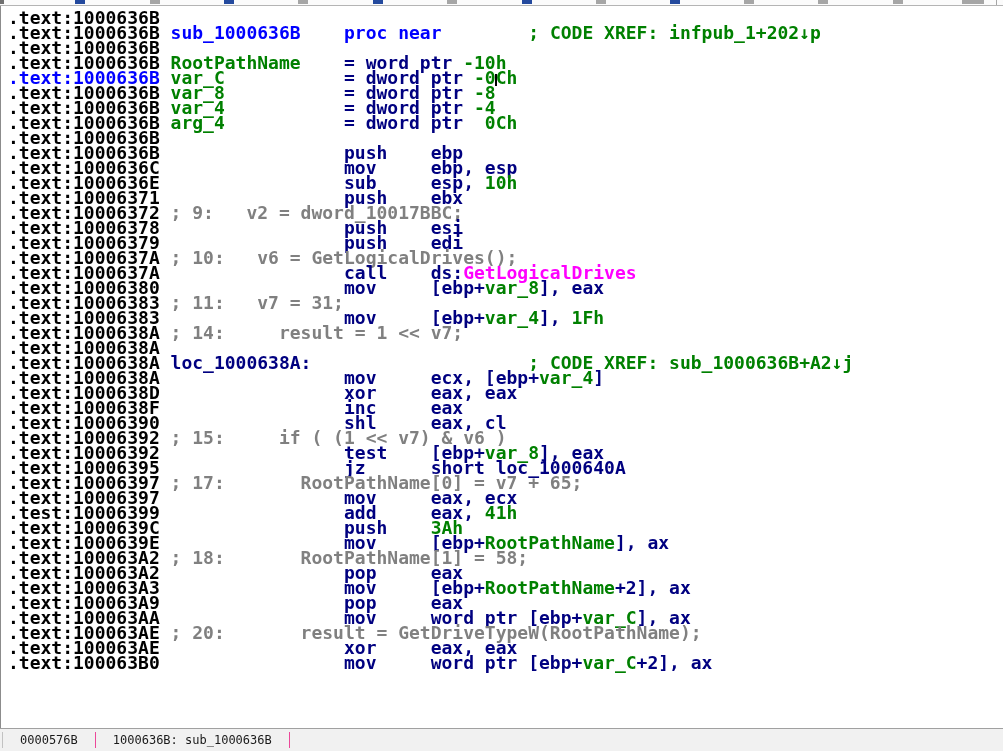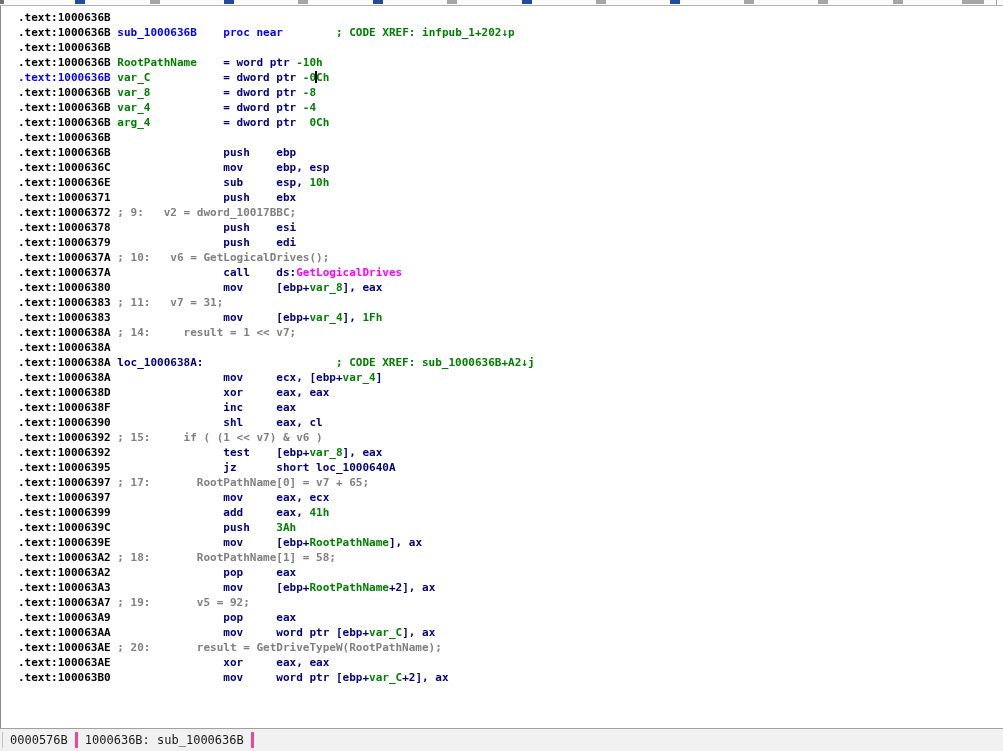--- a/index.html
+++ b/index.html
@@ -9,21 +9,21 @@
   }
   
   .topstrip{position:relative;height:5px;background:#fbfbfb;border-bottom:1px solid #b4b4b4;}
   .topstrip i{position:absolute;top:0;height:4px;width:10px;display:block;}
   .tick-navy{background:#244a9e;}
   .tick-gray{background:#a6a6a6;}
   .tick-dark{background:#707070;}
   
   .listing{
     height:723px;box-sizing:border-box;border-left:1px solid #8c8c8c;
-    padding:4px 0 0 17px;font-size:11px;font-weight:bold;line-height:15px;
+    padding:4px 0 0 7px;font-size:18px;font-weight:bold;line-height:15px;
     background:#ffffff;cursor:text;
   }
   .ln{white-space:pre;height:15px;}
   .t-a{color:var(--c-addr);}
   .t-A{color:var(--c-current);}
   .t-n{color:var(--c-name);}
   .t-k{color:var(--c-code);}
   .t-l{color:var(--c-code);}
   .t-v{color:var(--c-var);}
   .t-g{color:var(--c-num);}
@@ -32,21 +32,21 @@
   .t-m{color:var(--c-import);}
   .t-s{color:var(--c-addr);}
   .caret{display:inline-block;width:2px;height:12px;background:#000;vertical-align:-2px;margin:0 -1px;}
   
   .statusbar{
     position:absolute;left:0;right:0;bottom:0;height:22px;background:#f1f1f1;
     border-top:1px solid #a0a0a0;display:flex;align-items:center;
     font-size:12px;font-weight:normal;color:#1a1a1a;
   }
   .statusbar .cell{
-    padding:0 7px;height:16px;line-height:16px;border-right:3px solid #ec4899;white-space:pre;
+    padding:0 17px;height:16px;line-height:16px;border-right:1px solid #ec4899;white-space:pre;
   }
   .statusbar .cell:first-child{border-left:1px solid #c2c2c2;margin-left:2px;}
 </style>
 </head>
 <body>
 
 <div class="topstrip">
   <i class="tick-dark" style="left:0;width:4px"></i>
   <i class="tick-navy" style="left:75px"></i>
   <i class="tick-gray" style="left:150px"></i>
@@ -97,21 +97,20 @@
     <div class="ln"><span class="t-a">.text:10006392</span><span class="t-s">                 </span><span class="t-k">test    [ebp+</span><span class="t-v">var_8</span><span class="t-k">], eax</span></div>
     <div class="ln"><span class="t-a">.text:10006395</span><span class="t-s">                 </span><span class="t-k">jz      short loc_1000640A</span></div>
     <div class="ln"><span class="t-a">.text:10006397 </span><span class="t-c">; 17:       RootPathName[0] = v7 + 65;</span></div>
     <div class="ln"><span class="t-a">.text:10006397</span><span class="t-s">                 </span><span class="t-k">mov     eax, ecx</span></div>
     <div class="ln"><span class="t-a">.test:10006399</span><span class="t-s">                 </span><span class="t-k">add     eax, </span><span class="t-g">41h</span></div>
     <div class="ln"><span class="t-a">.text:1000639C</span><span class="t-s">                 </span><span class="t-k">push    </span><span class="t-g">3Ah</span></div>
     <div class="ln"><span class="t-a">.text:1000639E</span><span class="t-s">                 </span><span class="t-k">mov     [ebp+</span><span class="t-v">RootPathName</span><span class="t-k">], ax</span></div>
     <div class="ln"><span class="t-a">.text:100063A2 </span><span class="t-c">; 18:       RootPathName[1] = 58;</span></div>
     <div class="ln"><span class="t-a">.text:100063A2</span><span class="t-s">                 </span><span class="t-k">pop     eax</span></div>
     <div class="ln"><span class="t-a">.text:100063A3</span><span class="t-s">                 </span><span class="t-k">mov     [ebp+</span><span class="t-v">RootPathName</span><span class="t-k">+2], ax</span></div>
-    <div class="ln"><span class="t-a">.text:100063A7 </span><span class="t-c">; 19:       v5 = 92;</span></div>
     <div class="ln"><span class="t-a">.text:100063A9</span><span class="t-s">                 </span><span class="t-k">pop     eax</span></div>
     <div class="ln"><span class="t-a">.text:100063AA</span><span class="t-s">                 </span><span class="t-k">mov     word ptr [ebp+</span><span class="t-v">var_C</span><span class="t-k">], ax</span></div>
     <div class="ln"><span class="t-a">.text:100063AE </span><span class="t-c">; 20:       result = GetDriveTypeW(RootPathName);</span></div>
     <div class="ln"><span class="t-a">.text:100063AE</span><span class="t-s">                 </span><span class="t-k">xor     eax, eax</span></div>
     <div class="ln"><span class="t-a">.text:100063B0</span><span class="t-s">                 </span><span class="t-k">mov     word ptr [ebp+</span><span class="t-v">var_C</span><span class="t-k">+2], ax</span></div>
   </div>
 
 <div class="statusbar">
   <span class="cell">0000576B</span>
   <span class="cell">1000636B: sub_1000636B</span>

